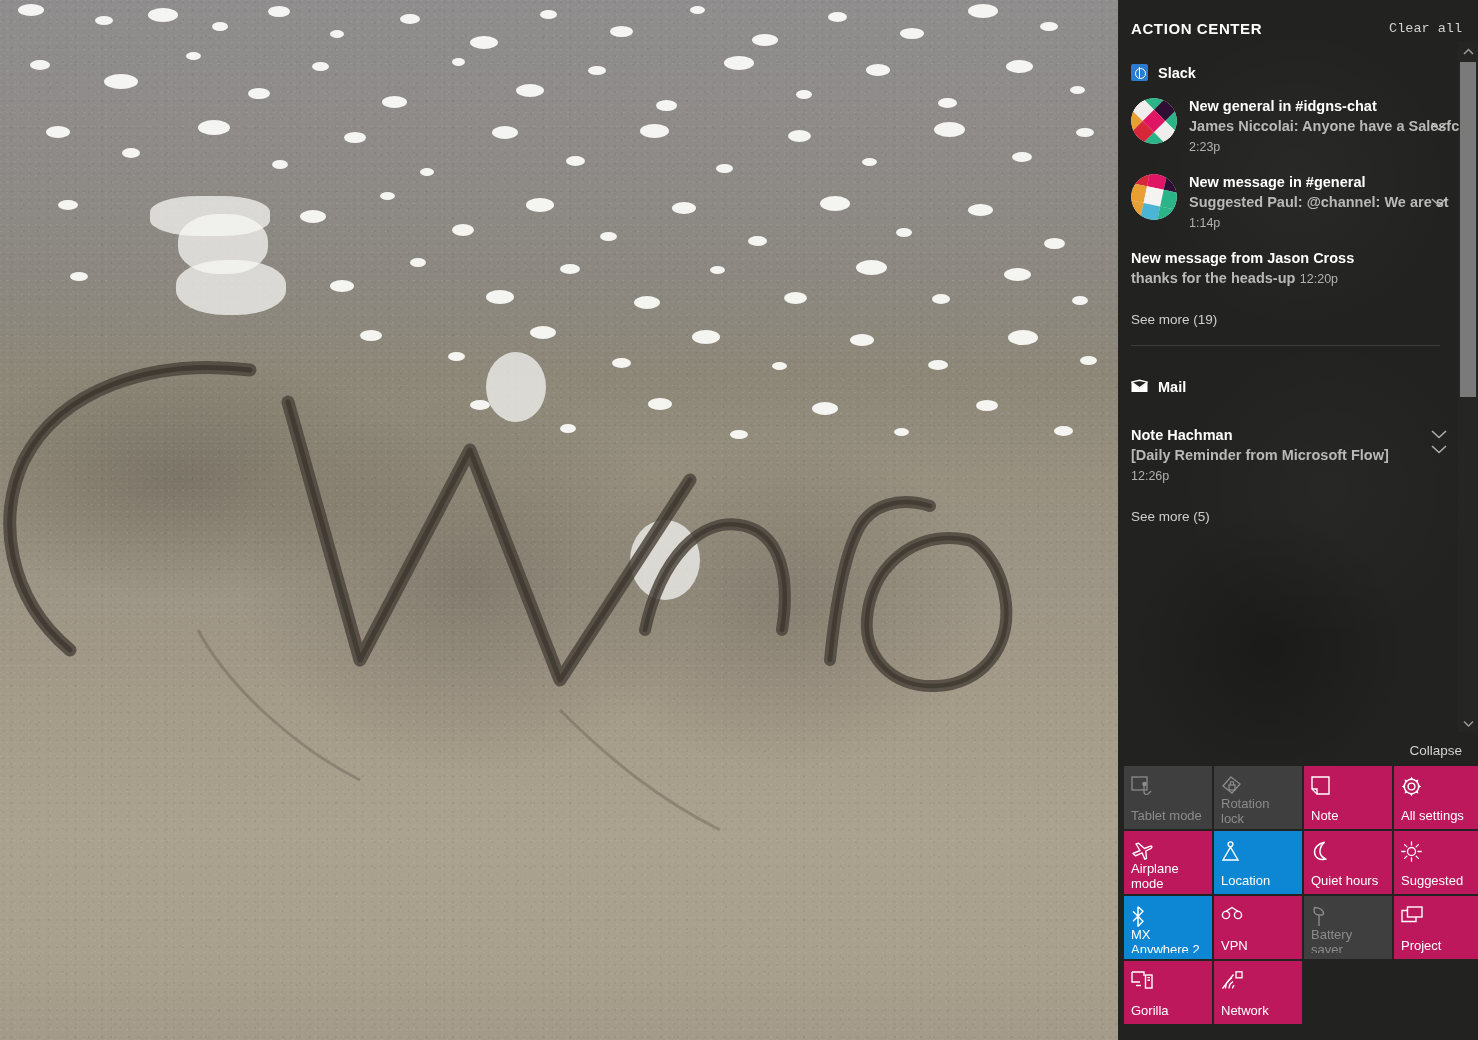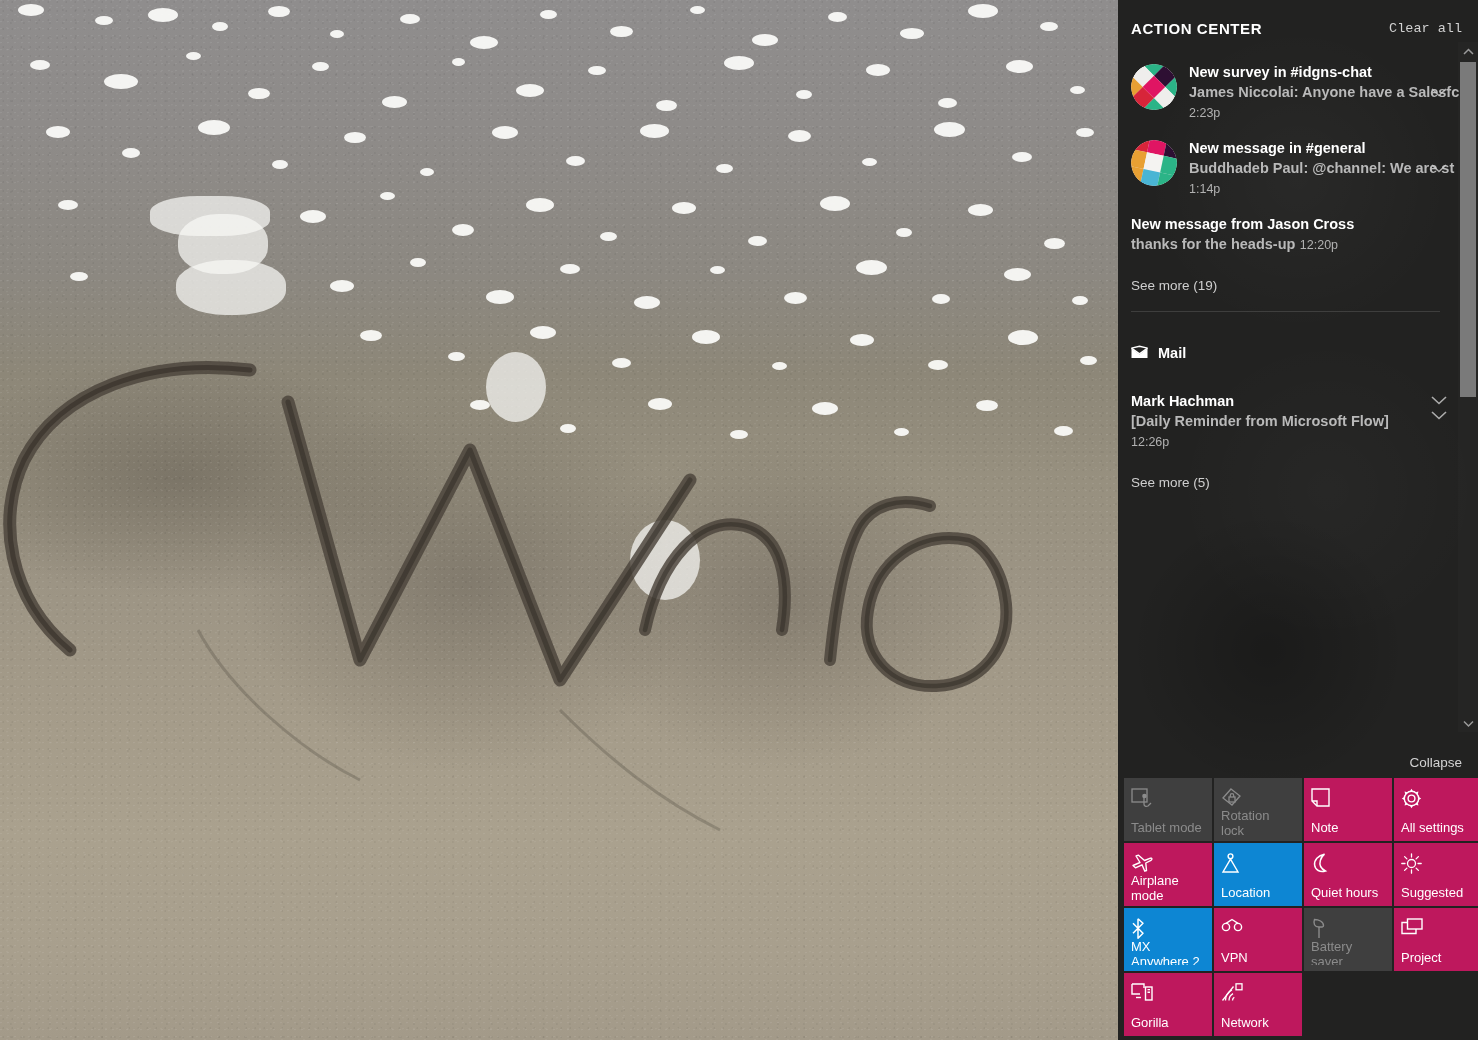--- a/index.html
+++ b/index.html
@@ -166,21 +166,21 @@
 
   
   #tiles {
     position: relative; z-index: 2;
     flex: none;
     display: grid;
     grid-template-columns: repeat(4, 88px);
     grid-auto-rows: 63px;
     gap: 2px 2px;
     padding: 0 0 2px 6px;
-    margin-bottom: 2px;
+    margin-bottom: 14px;
   }
   .tile {
     position: relative;
     background: #be185d;
     cursor: pointer;
     padding: 10px 7px 6px 7px;
     display: flex; flex-direction: column; justify-content: space-between;
     overflow: hidden;
   }
   .tile.active { background: #0d86d3; }
@@ -325,20 +325,24 @@
   <div id="ac-blotch-c"></div>
 
   <div id="ac-header">
     <div id="ac-title">ACTION CENTER</div>
     <div id="clear-all">Clear all</div>
   </div>
 
   <div id="ac-scroll">
 
     <div class="app-group">
+      <div class="app-header">
+        <span class="app-icon slack"></span>
+        <span class="app-name">Slack</span>
+      </div>
 
       <div class="notif">
         <span class="avatar">
           <svg width="46" height="46" viewBox="0 0 46 46">
             <defs>
                 <clipPath id="cp1">
                   <circle cx="23" cy="23" r="23"></circle>
                 </clipPath>
               </defs>
             <g clip-path="url(#cp1)">
@@ -352,21 +356,21 @@
                 <rect x="-8" y="-8" width="16" height="16" fill="#e01563"></rect>
                 <rect x="8" y="-8" width="16" height="16" fill="#efeeec"></rect>
                 <rect x="-24" y="8" width="16" height="16" fill="#e8a033"></rect>
                 <rect x="-8" y="8" width="16" height="16" fill="#d7253a"></rect>
                 <rect x="8" y="8" width="16" height="16" fill="#2bb487"></rect>
               </g>
             </g>
           </svg>
         </span>
         <span class="body">
-          <span class="notif-title">New survey in #idgns-chat</span>
+          <span class="notif-title">New general in #idgns-chat</span>
           <span class="notif-sub">James Niccolai: Anyone have a Salesfc</span>
           <span class="notif-time">2:23p</span>
         </span>
         <span class="chev">
           <svg width="18" height="11" viewBox="0 0 18 11">
               <path d="M2,2 L9,8.5 L16,2" fill="none" stroke="#cfcfcf" stroke-width="1.6"></path>
             </svg>
         </span>
       </div>
 
@@ -389,21 +393,21 @@
                 <rect x="8" y="-9" width="17" height="17" fill="#2bb487"></rect>
                 <rect x="-26" y="8" width="17" height="17" fill="#e8a033"></rect>
                 <rect x="-9" y="8" width="17" height="17" fill="#4ab5d4"></rect>
                 <rect x="8" y="8" width="17" height="17" fill="#2bb487"></rect>
               </g>
             </g>
           </svg>
         </span>
         <span class="body">
           <span class="notif-title">New message in #general</span>
-          <span class="notif-sub">Buddhadeb Paul: @channel: We are st</span>
+          <span class="notif-sub">Suggested Paul: @channel: We are st</span>
           <span class="notif-time">1:14p</span>
         </span>
         <span class="chev">
           <svg width="18" height="11" viewBox="0 0 18 11">
               <path d="M2,2 L9,8.5 L16,2" fill="none" stroke="#cfcfcf" stroke-width="1.6"></path>
             </svg>
         </span>
       </div>
 
       <div class="notif" style="padding-left:13px;">
@@ -434,21 +438,21 @@
       <div class="notif" style="padding-left:13px;">
         <span class="chev align-top">
           <svg width="18" height="11" viewBox="0 0 18 11">
               <path d="M2,2 L9,8.5 L16,2" fill="none" stroke="#cfcfcf" stroke-width="1.6"></path>
             </svg>
         </span>
       </div>
 
       <div class="notif" style="padding-left:13px;">
         <span class="body">
-          <span class="notif-title">Mark Hachman</span>
+          <span class="notif-title">Note Hachman</span>
           <span class="notif-sub">[Daily Reminder from Microsoft Flow]</span>
           <span class="notif-time">12:26p</span>
         </span>
         <span class="chev align-top">
           <svg width="18" height="11" viewBox="0 0 18 11">
               <path d="M2,2 L9,8.5 L16,2" fill="none" stroke="#cfcfcf" stroke-width="1.6"></path>
             </svg>
         </span>
       </div>
 

